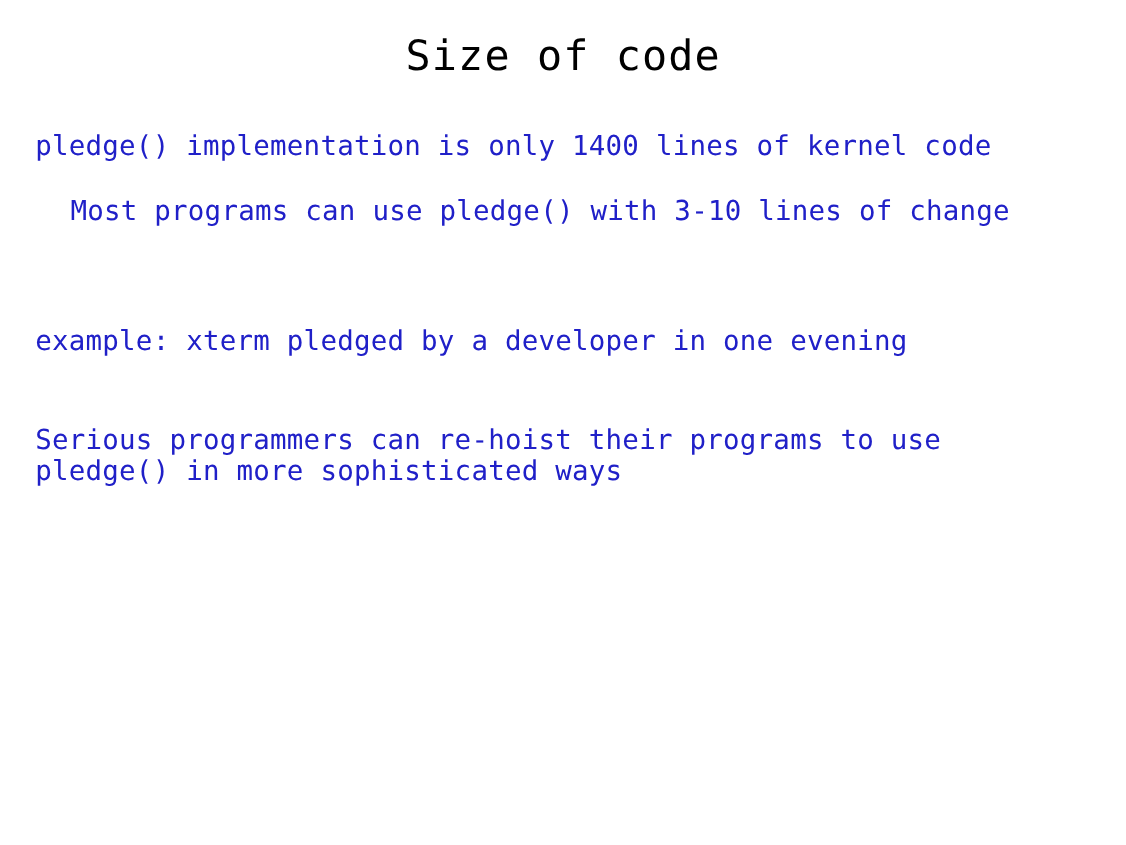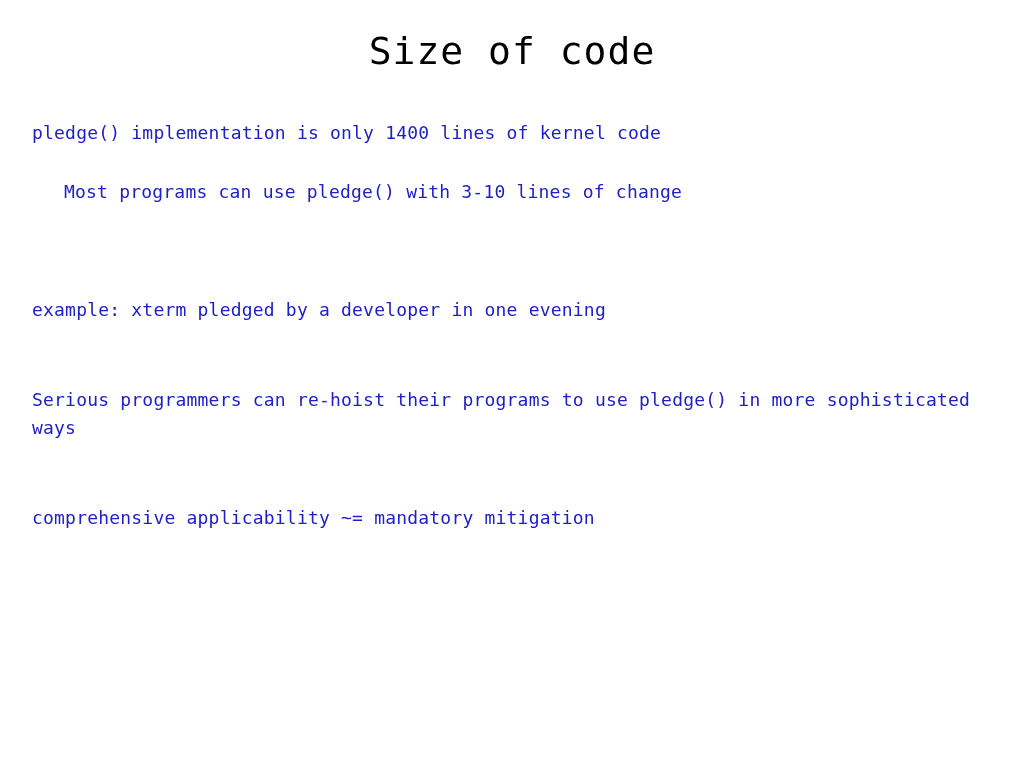--- a/index.html
+++ b/index.html
@@ -36,21 +36,21 @@
     line-height: 46px;
     white-space: pre;
   }
 
   .body-block {
     position: absolute;
     left: 32px;
     width: 944px;
     color: #2020c8;
     font-family: "DejaVu Sans Mono", monospace;
-    font-size: 18px;
+    font-size: 25px;
     font-weight: 400;
     line-height: 28px;
     letter-spacing: 0.2px;
     white-space: pre-wrap;
     text-align: left;
   }
 
   .line-1 { top: 119px; }
   .line-2 { top: 178px; padding-left: 32px; }
   .line-3 { top: 237px; }
@@ -67,15 +67,14 @@
 
   <div class="body-block line-1">pledge() implementation is only 1400 lines of kernel code</div>
 
   <div class="body-block line-2">Most programs can use pledge() with 3-10 lines of change</div>
 
 
   <div class="body-block line-5">Serious programmers can re-hoist their programs to use pledge() in more sophisticated ways</div>
 
   <div class="body-block line-4">example: xterm pledged by a developer in one evening</div>
 
-  <div class="body-block line-6">comprehensive applicability ~= mandatory mitigation</div>
 
 </div>
 
 </body></html>

